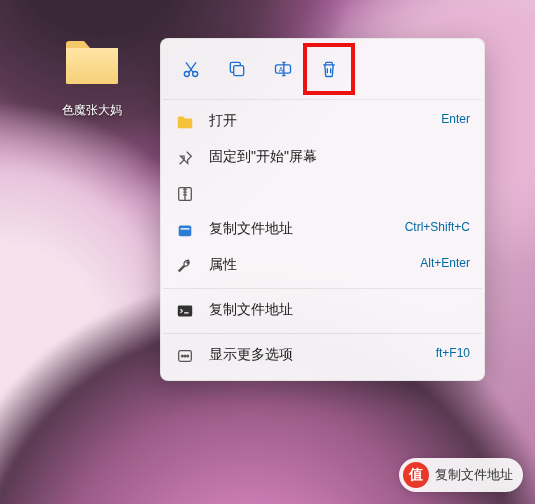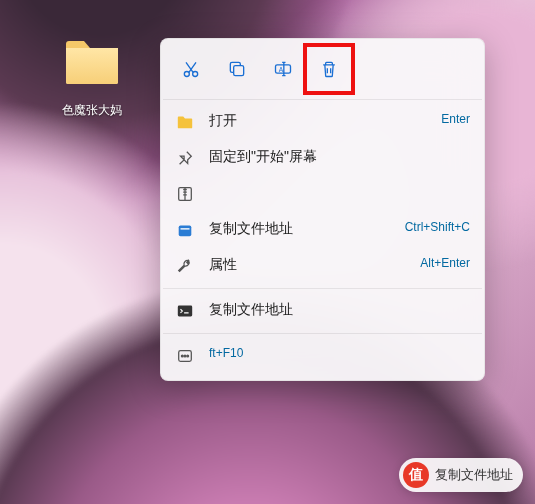--- a/index.html
+++ b/index.html
@@ -231,20 +231,21 @@
 
   <div class="menu-item">
     <span class="mi-icon">
         <svg viewBox="0 0 20 20" fill="none" stroke="#555" stroke-width="1.4">
           <rect x="3" y="4" width="14" height="12" rx="2"></rect>
           <circle cx="7" cy="10" r="1" fill="#555"></circle>
           <circle cx="10" cy="10" r="1" fill="#555"></circle>
           <circle cx="13" cy="10" r="1" fill="#555"></circle>
         </svg>
       </span>
+    <span class="mi-label">显示更多选项</span>
     <span class="mi-short">ft+F10</span>
   </div>
 
 </div>
 
 <div class="badge">
   <div class="badge-circ">值</div>
   <span>复制文件地址</span>
 </div>
 

